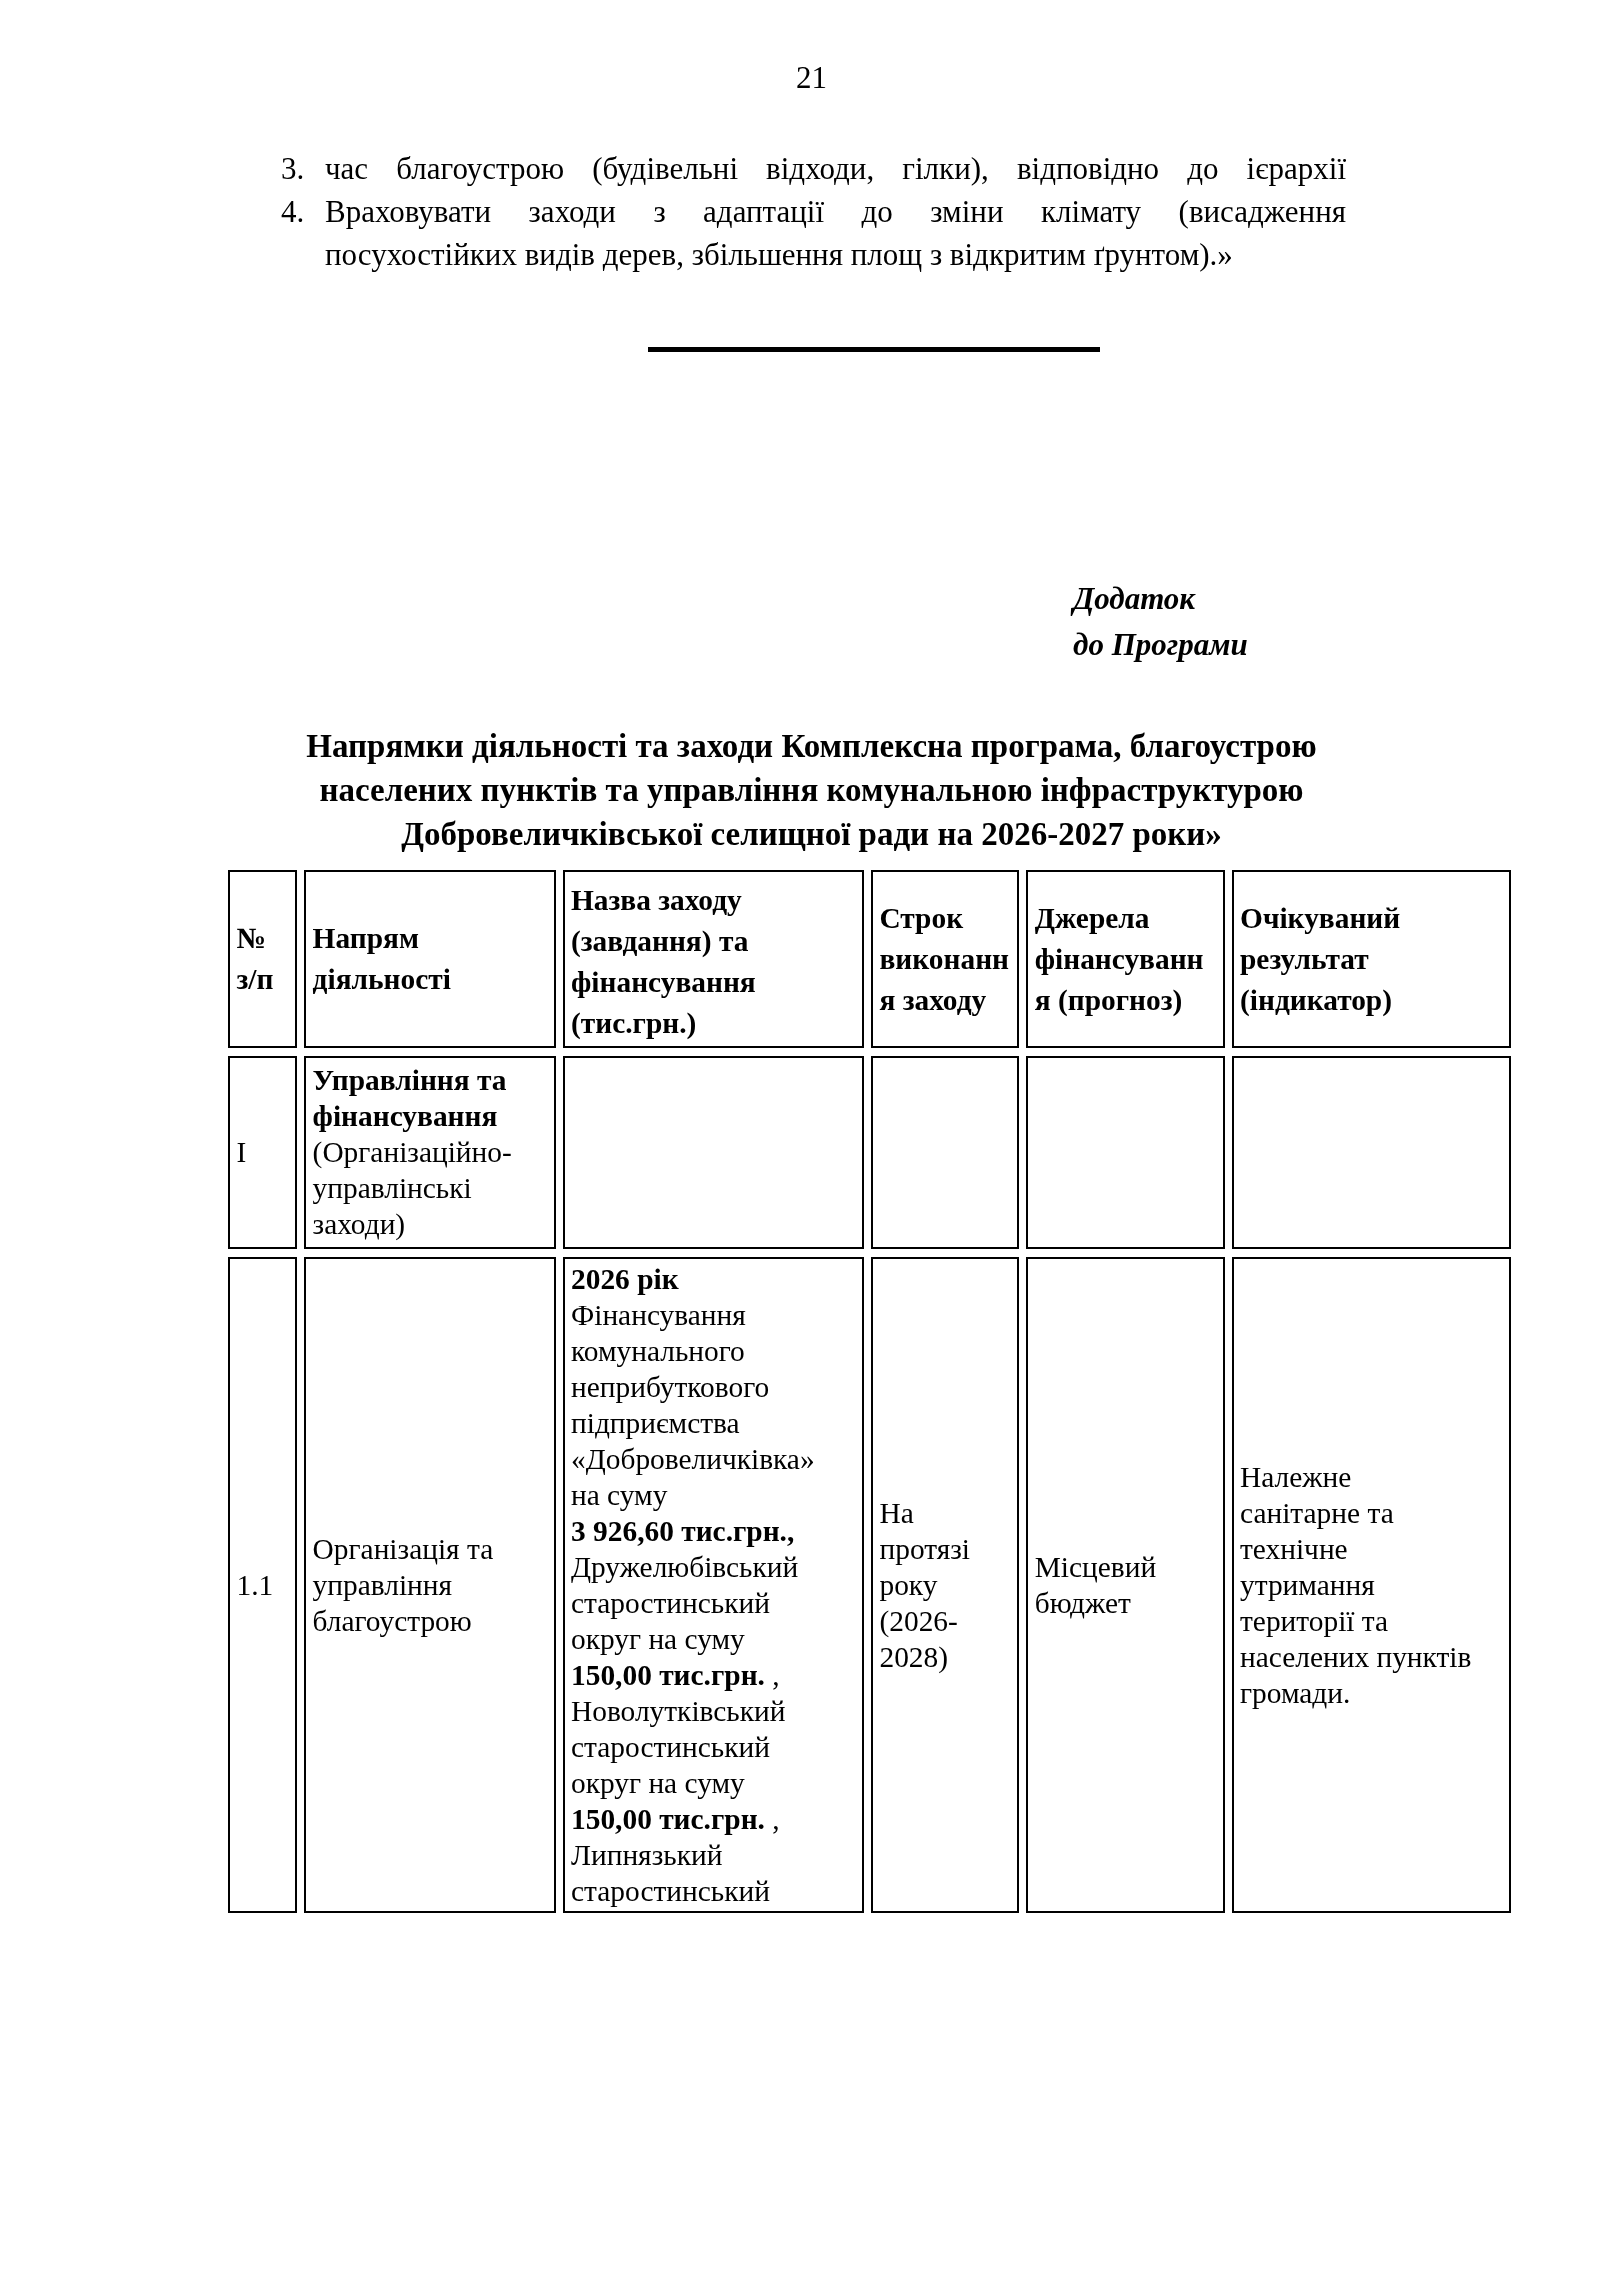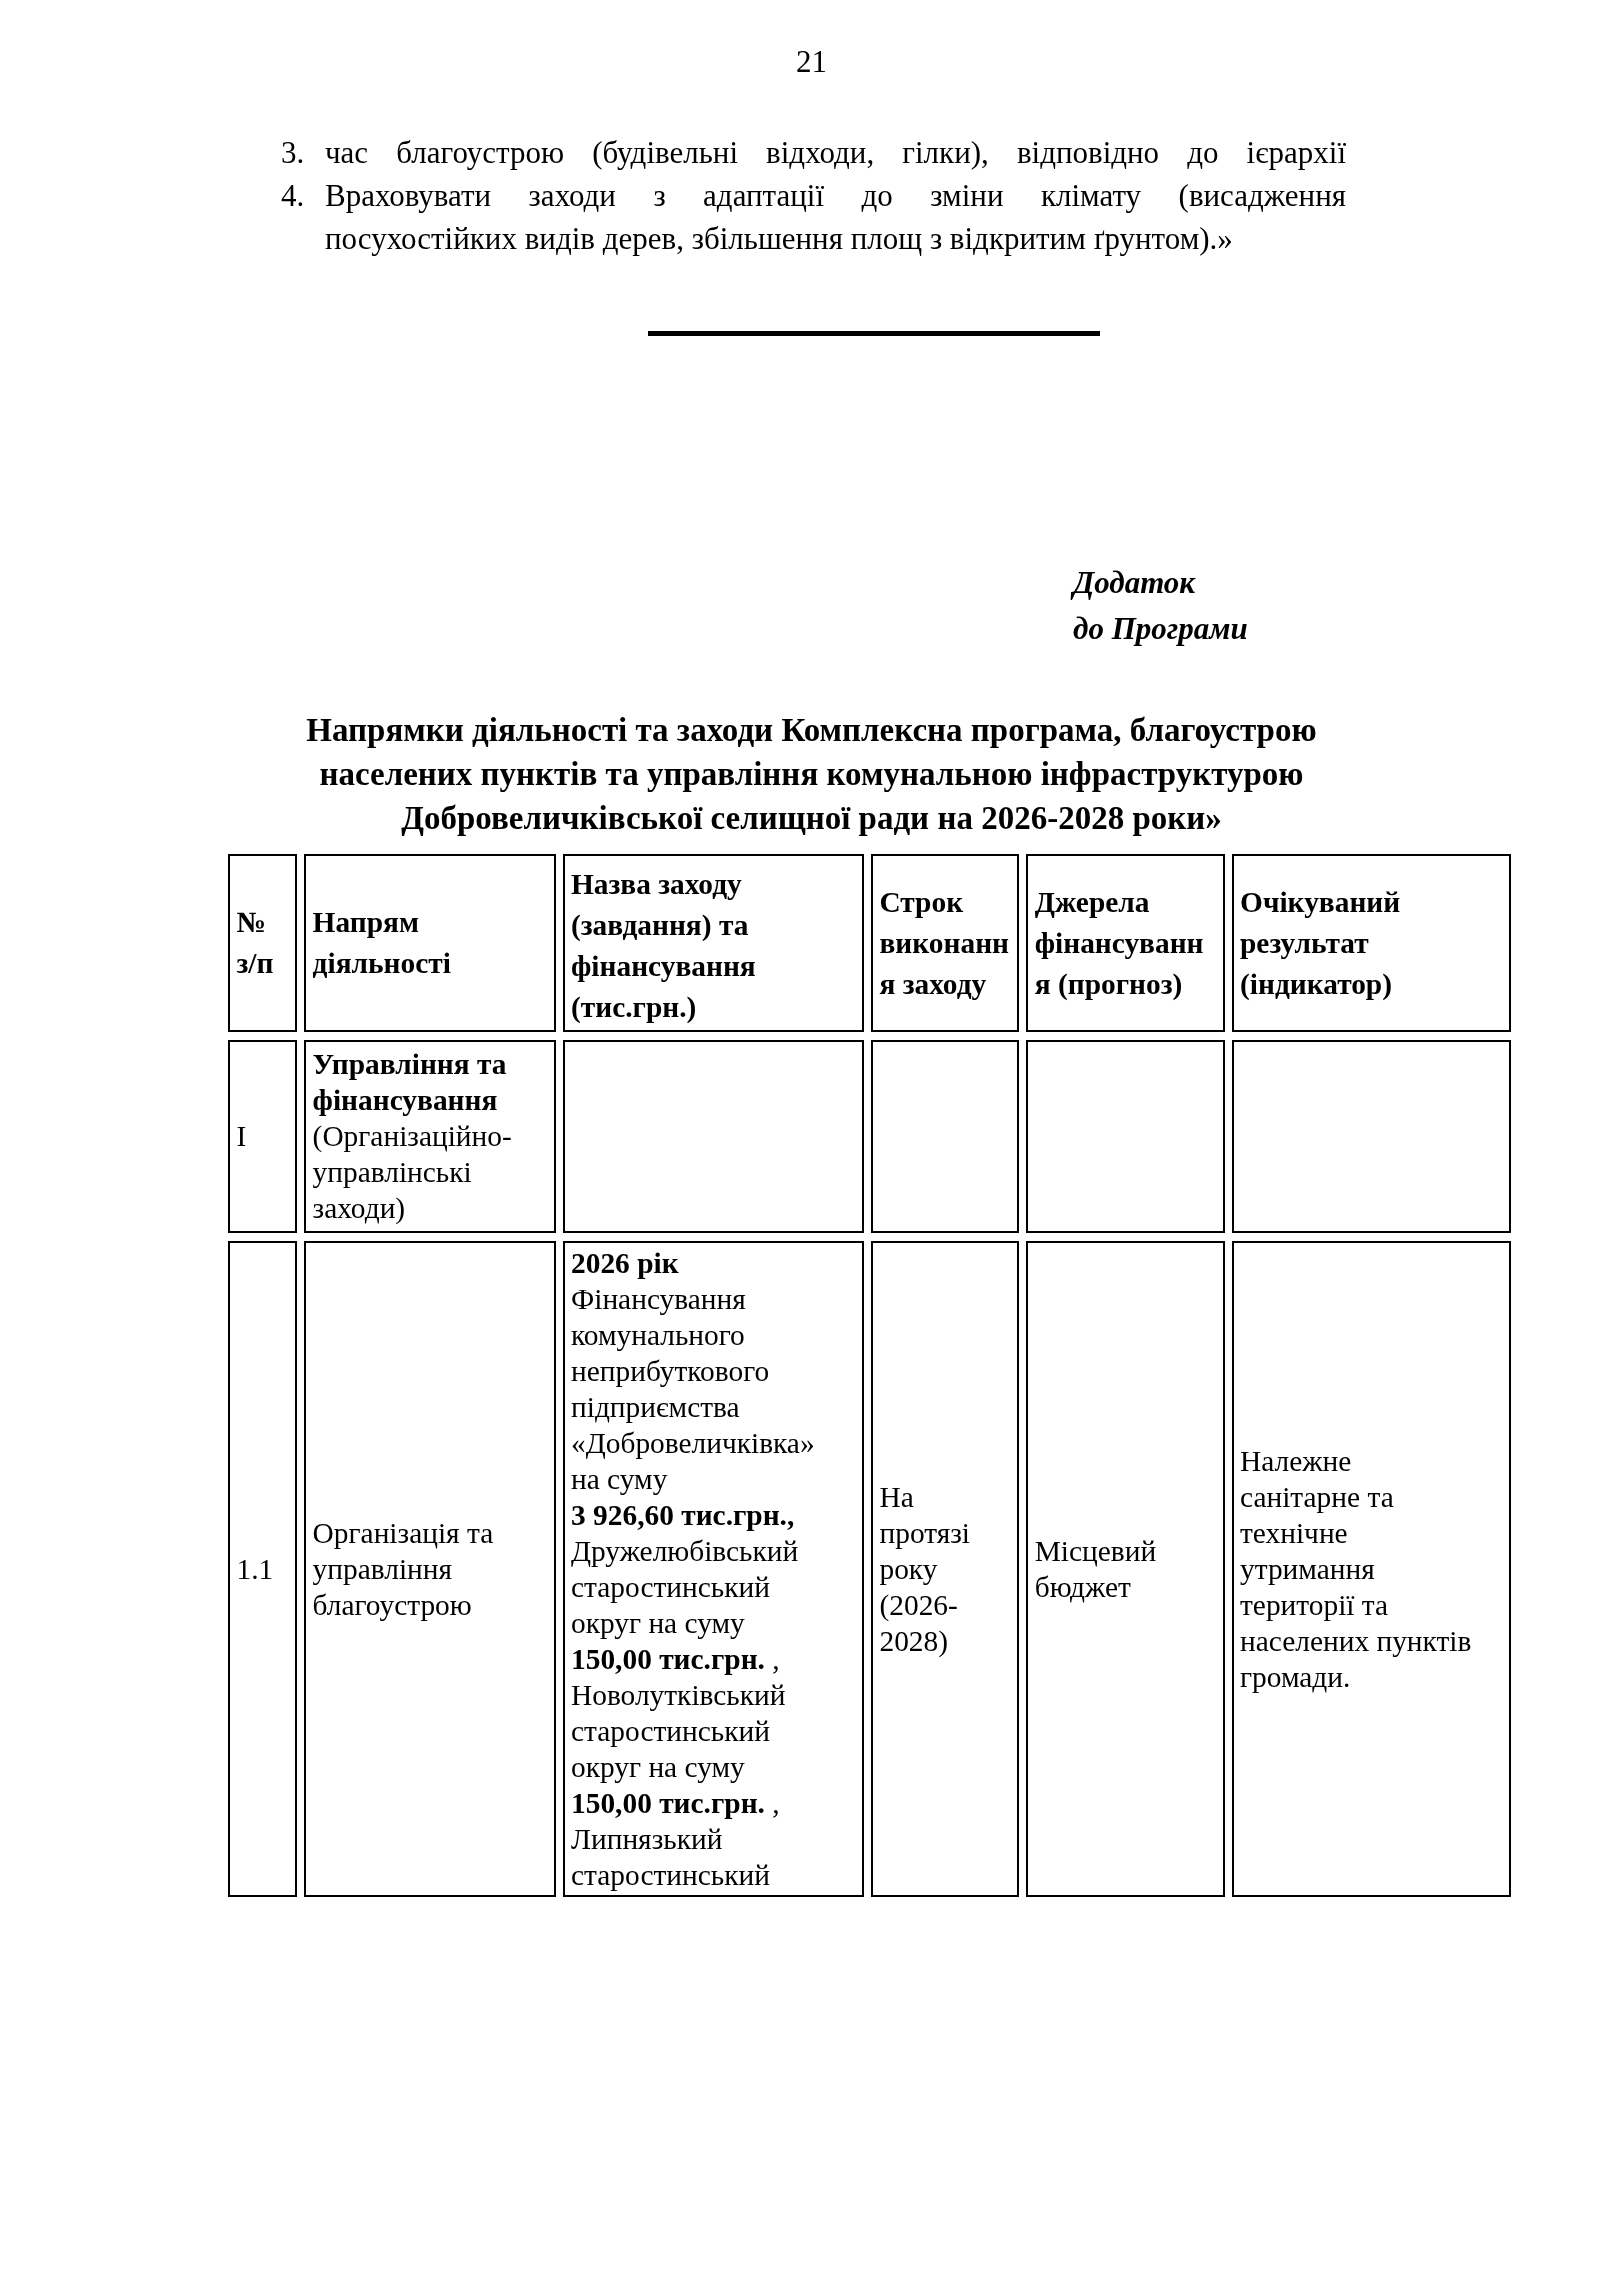--- a/index.html
+++ b/index.html
@@ -10,21 +10,21 @@
   .page {
     position: relative;
     width: 1623px;
     height: 2295px;
     background: #ffffff;
     color: #000000;
     font-family: "Liberation Serif", "DejaVu Serif", serif;
     overflow: hidden;
   }
   .page-number {
-    padding-top: 40px;
+    padding-top: 56px;
     text-align: center;
     font-size: 31px;
     line-height: 43px;
   }
   .intro-list {
     margin: 48px 277px 0 325px;
   }
   .intro-item {
     position: relative;
     font-size: 31px;
@@ -119,21 +119,21 @@
     </div>
   </div>
 
   <div class="separator-line"></div>
 
   <div class="appendix-label">Додаток
 до Програми</div>
 
   <div class="doc-title">Напрямки діяльності та заходи Комплексна програма, благоустрою
 населених пунктів та управління комунальною інфраструктурою
-Добровеличківської селищної ради на 2026-2028 роки»</div>
+Добровеличківської селищної ради на 2026-2027 роки»</div>
 
   <table class="program-table">
     <colgroup>
       <col style="width:69px">
       <col style="width:251px">
       <col style="width:301px">
       <col style="width:148px">
       <col style="width:198px">
       <col style="width:279px">
     </colgroup>

